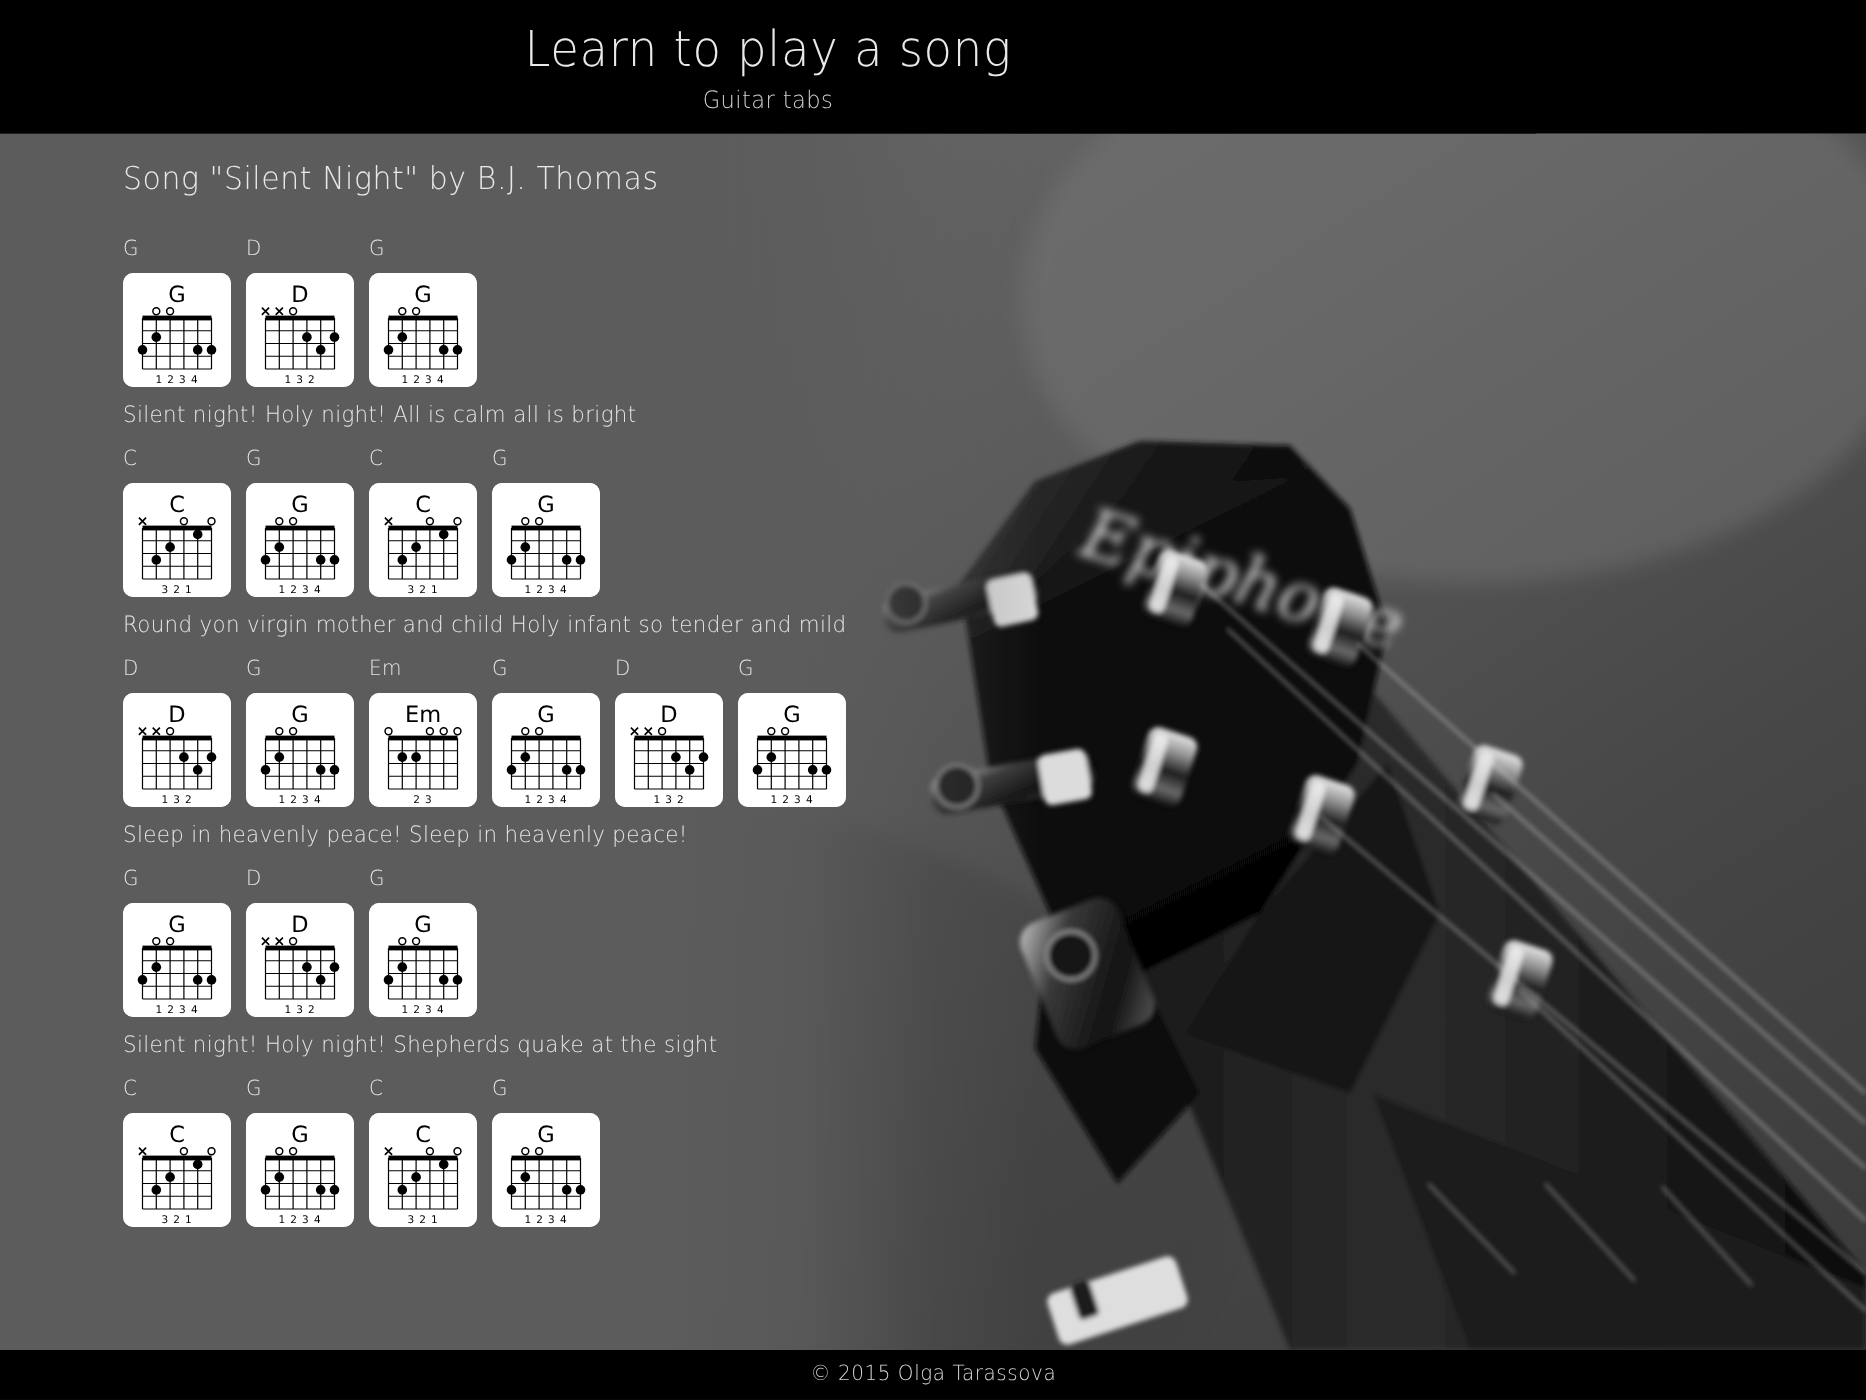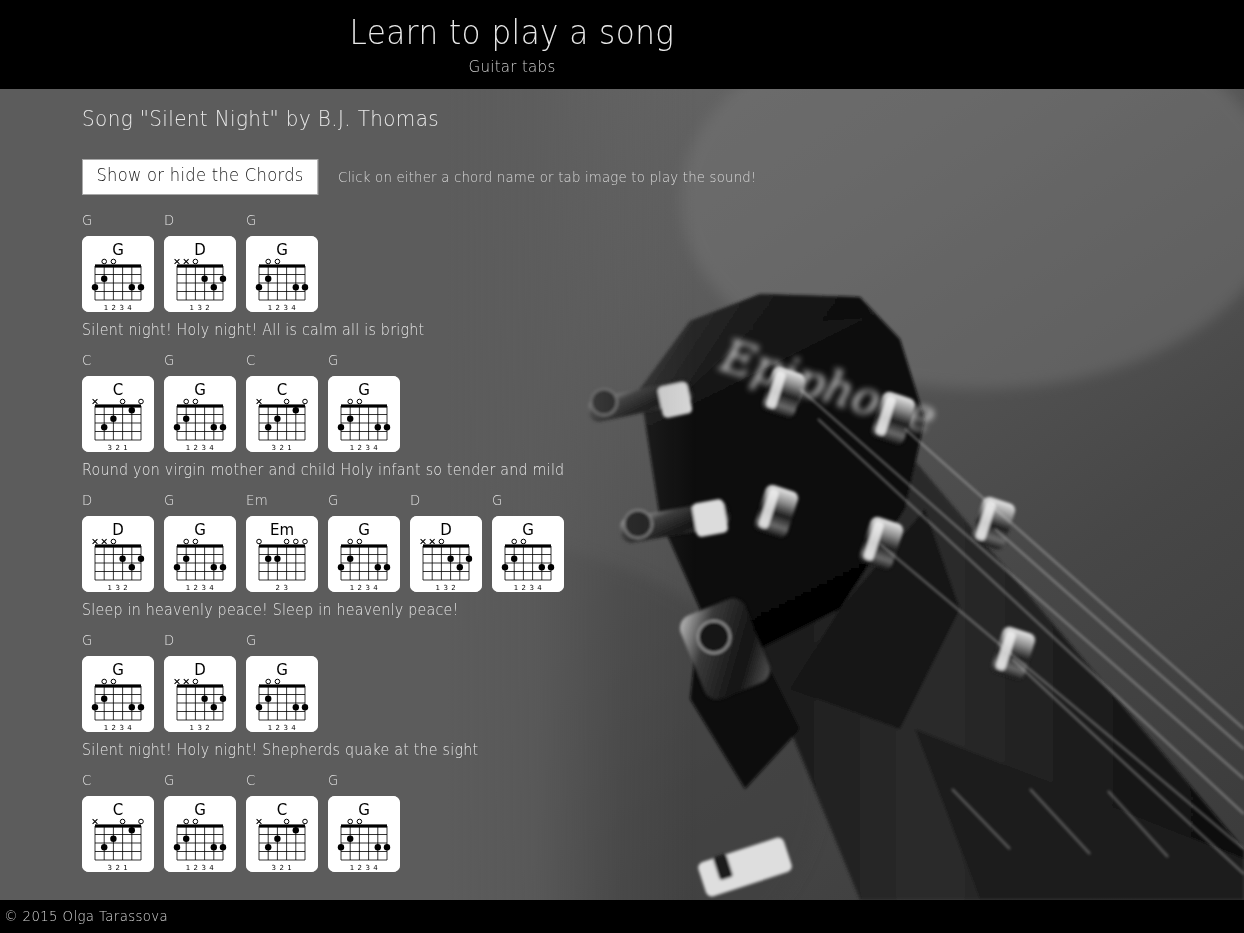--- a/index.html
+++ b/index.html
@@ -183,20 +183,21 @@
   }
 
   
   .footer {
     position: absolute;
     bottom: 0; left: 0;
     width: 1244px;
     height: 33px;
     background: #000;
     z-index: 30;
+    text-align: center;
   }
   .footer span {
     display: inline-block;
     padding-top: 8px;
     font-size: 14px;
     font-weight: 300;
     color: #d6d6d6;
     letter-spacing: 0.4px;
     transform: scaleX(0.95);
   }
@@ -347,24 +348,20 @@
         <rect x="0" y="0" width="1244" height="811" fill="url(#bgwall)" opacity="0"></rect>
       </svg>
     </div>
 
     <div class="veil"></div>
 
     <div class="content">
 
       <div class="song-title">Song "Silent Night" by B.J. Thomas</div>
 
-      <div class="controls">
-        <button class="toggle-btn">Show or hide the Chords</button>
-        <span class="hint">Click on either a chord name or tab image to play the sound!</span>
-      </div>
 
       <div id="verses">
           <div class="verse">
             <div class="chord-names">
               <span class="chord-name" style="left: 0px;">G</span>
               <span class="chord-name" style="left: 82px;">D</span>
               <span class="chord-name" style="left: 164px;">G</span>
             </div>
             <div class="chord-cards">
               <div class="chord-card" style="left: 0px;">

